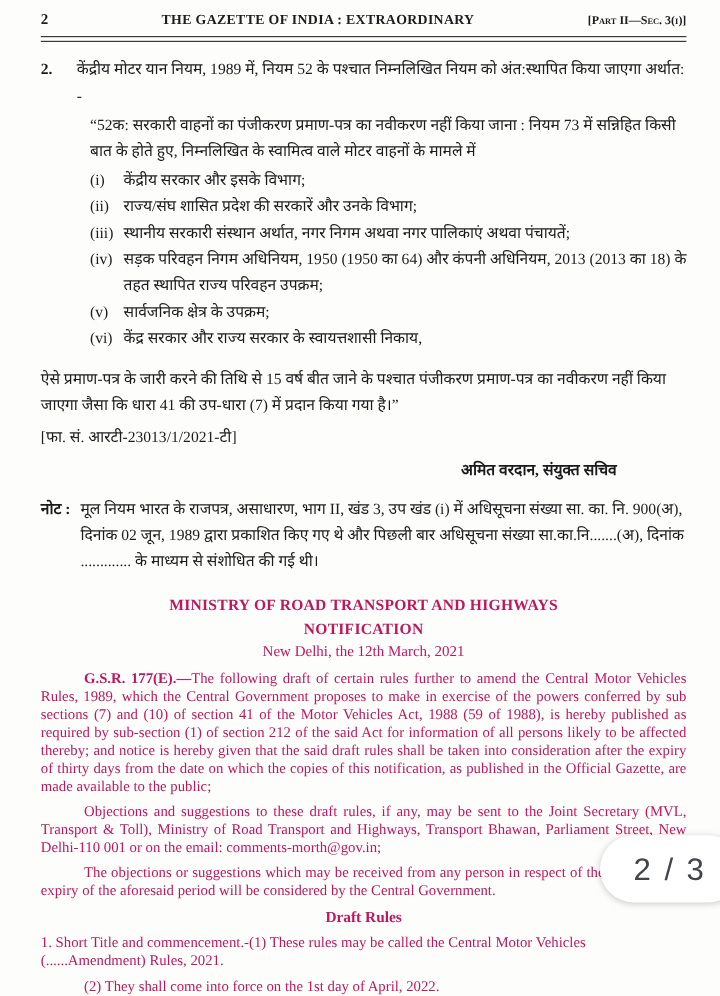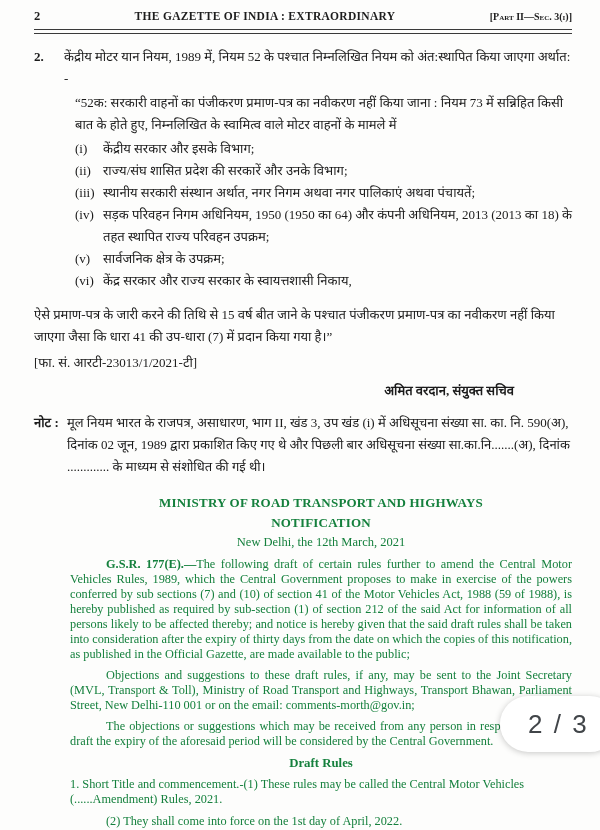--- a/index.html
+++ b/index.html
@@ -30,21 +30,21 @@
   .hi-li{display:flex;}
   .hi-li .mk{width:28px;flex:none;}
   .hi-li .tx{flex:1;}
   .hi-closing{margin-top:12px;}
   .file-no{margin-top:4px;text-align:left;padding-right:10px;}
   .signature{margin-top:6px;text-align:right;padding-right:58px;font-weight:bold;}
   .note{display:flex;margin-top:10px;}
   .note .lbl{width:33px;flex:none;font-weight:bold;}
   .note .tx{flex:1;}
   
-  .eng{font-size:12.3px;line-height:15px;color:#15803d;margin-left:36px;}
+  .eng{font-size:12.3px;line-height:15px;color:#be185d;}
   .c{text-align:center;}
   .ministry{margin-top:16px;font-weight:bold;font-size:13px;line-height:18px;letter-spacing:.2px;}
   .notif{font-weight:bold;font-size:13px;line-height:18px;margin-top:2px;letter-spacing:.2px;}
   .dateline{margin-top:2px;font-size:12.5px;line-height:17px;}
   .para{margin-top:6px;text-align:justify;}
   .fi{text-indent:36px;}
   .bold{font-weight:bold;}
   .draft-heading{margin-top:6px;font-weight:bold;font-size:12.8px;line-height:17px;}
   .rule1{margin-top:5px;text-align:left;}
   .sub2{margin-top:7px;padding-left:36px;}
@@ -107,21 +107,21 @@
     </div>
   </div>
 
   <div class="hi hi-closing">ऐसे प्रमाण-पत्र के जारी करने की तिथि से 15 वर्ष बीत जाने के पश्चात पंजीकरण प्रमाण-पत्र का नवीकरण नहीं किया जाएगा जैसा कि धारा 41 की उप-धारा (7) में प्रदान किया गया है।”</div>
 
   <div class="hi file-no">[फा. सं. आरटी-23013/1/2021-टी]</div>
   <div class="hi signature">अमित वरदान, संयुक्त सचिव</div>
 
   <div class="hi note">
     <span class="lbl">नोट :</span>
-    <span class="tx">मूल नियम भारत के राजपत्र, असाधारण, भाग II, खंड 3, उप खंड (i) में अधिसूचना संख्या सा. का. नि. 590(अ), दिनांक 02 जून, 1989 द्वारा प्रकाशित किए गए थे और पिछली बार अधिसूचना संख्या सा.का.नि.......(अ), दिनांक ............. के माध्यम से संशोधित की गई थी।</span>
+    <span class="tx">मूल नियम भारत के राजपत्र, असाधारण, भाग II, खंड 3, उप खंड (i) में अधिसूचना संख्या सा. का. नि. 900(अ), दिनांक 02 जून, 1989 द्वारा प्रकाशित किए गए थे और पिछली बार अधिसूचना संख्या सा.का.नि.......(अ), दिनांक ............. के माध्यम से संशोधित की गई थी।</span>
   </div>
 
   <div class="eng c ministry">MINISTRY OF ROAD TRANSPORT AND HIGHWAYS</div>
   <div class="eng c notif">NOTIFICATION</div>
   <div class="eng c dateline">New Delhi, the 12th March, 2021</div>
 
   <div class="eng para fi"><span class="bold">G.S.R. 177(E).—</span><span>The following draft of certain rules further to amend the Central Motor Vehicles Rules, 1989, which the Central Government proposes to make in exercise of the powers conferred by sub sections (7) and (10) of section 41 of the Motor Vehicles Act, 1988 (59 of 1988), is hereby published as required by sub-section (1) of section 212 of the said Act for information of all persons likely to be affected thereby; and notice is hereby given that the said draft rules shall be taken into consideration after the expiry of thirty days from the date on which the copies of this notification, as published in the Official Gazette, are made available to the public;</span></div>
 
   <div class="eng para fi">Objections and suggestions to these draft rules, if any, may be sent to the Joint Secretary (MVL, Transport &amp; Toll), Ministry of Road Transport and Highways, Transport Bhawan, Parliament Street, New Delhi-110 001 or on the email: comments-morth@gov.in;</div>
 

